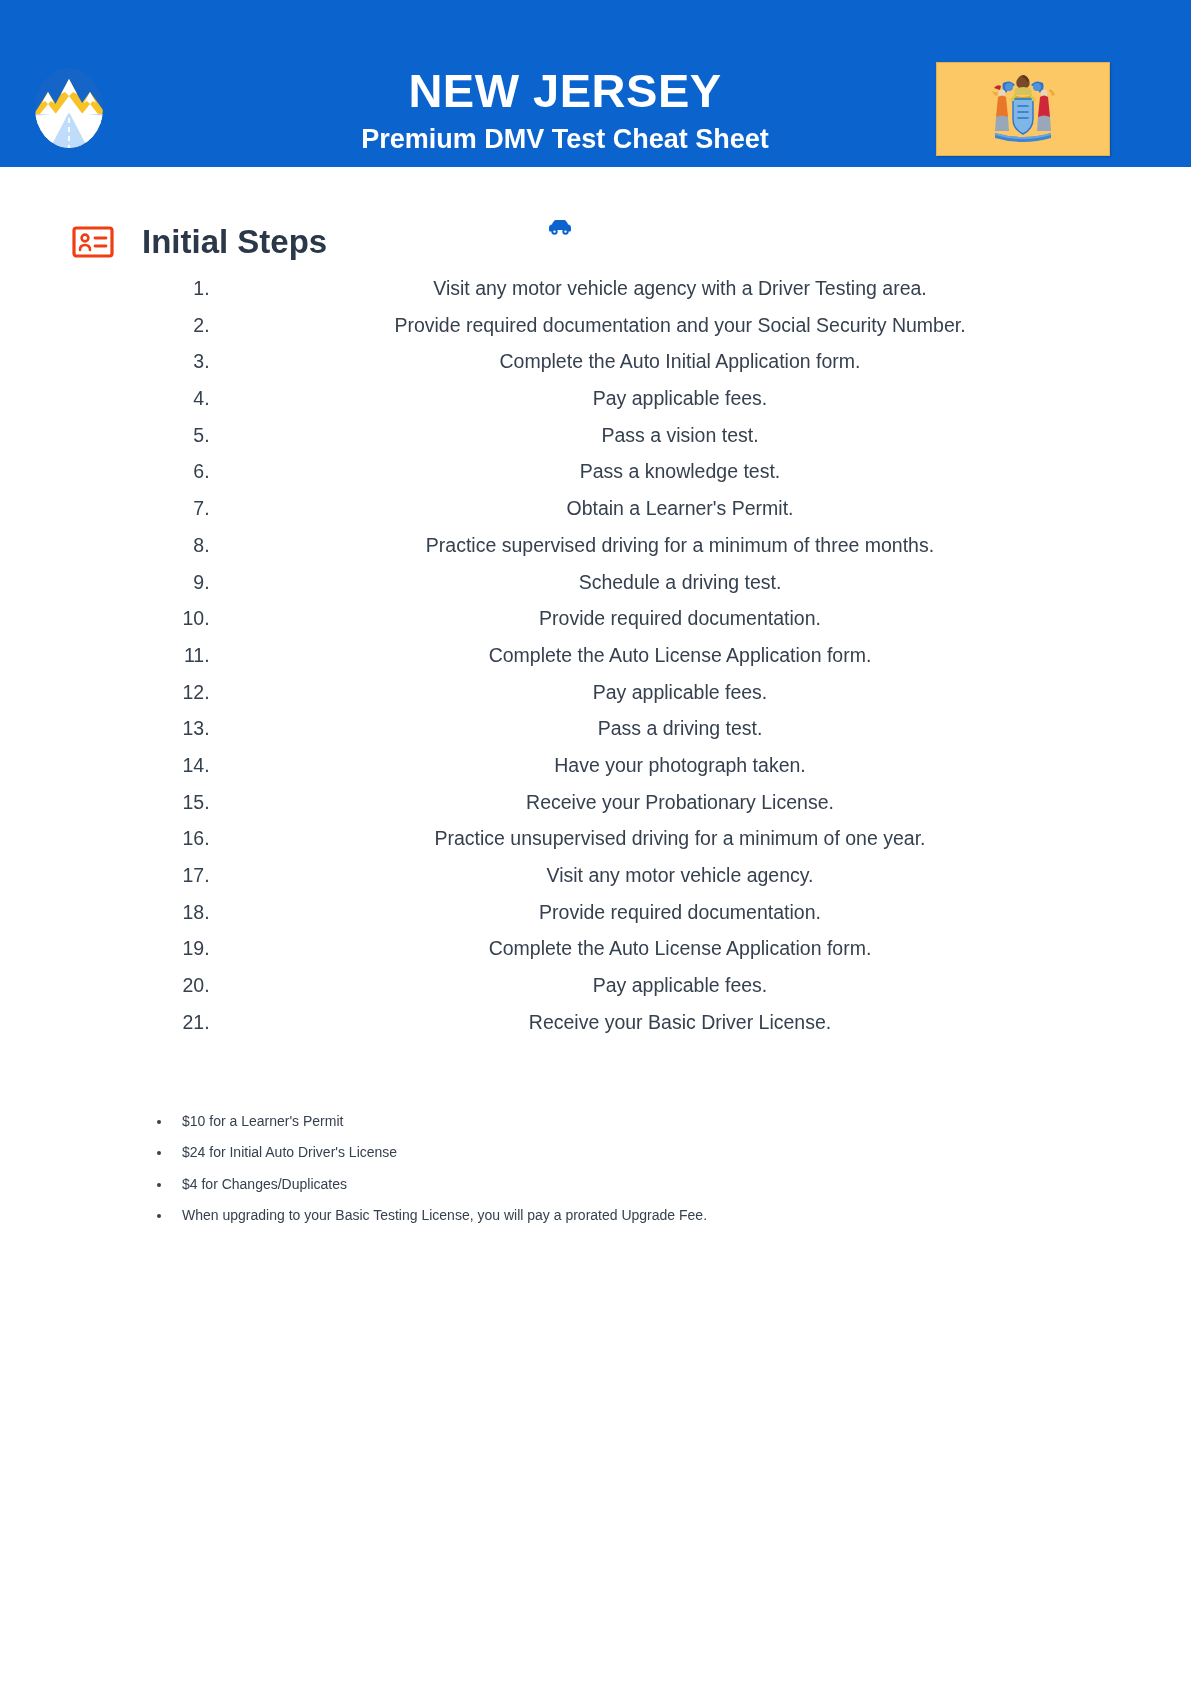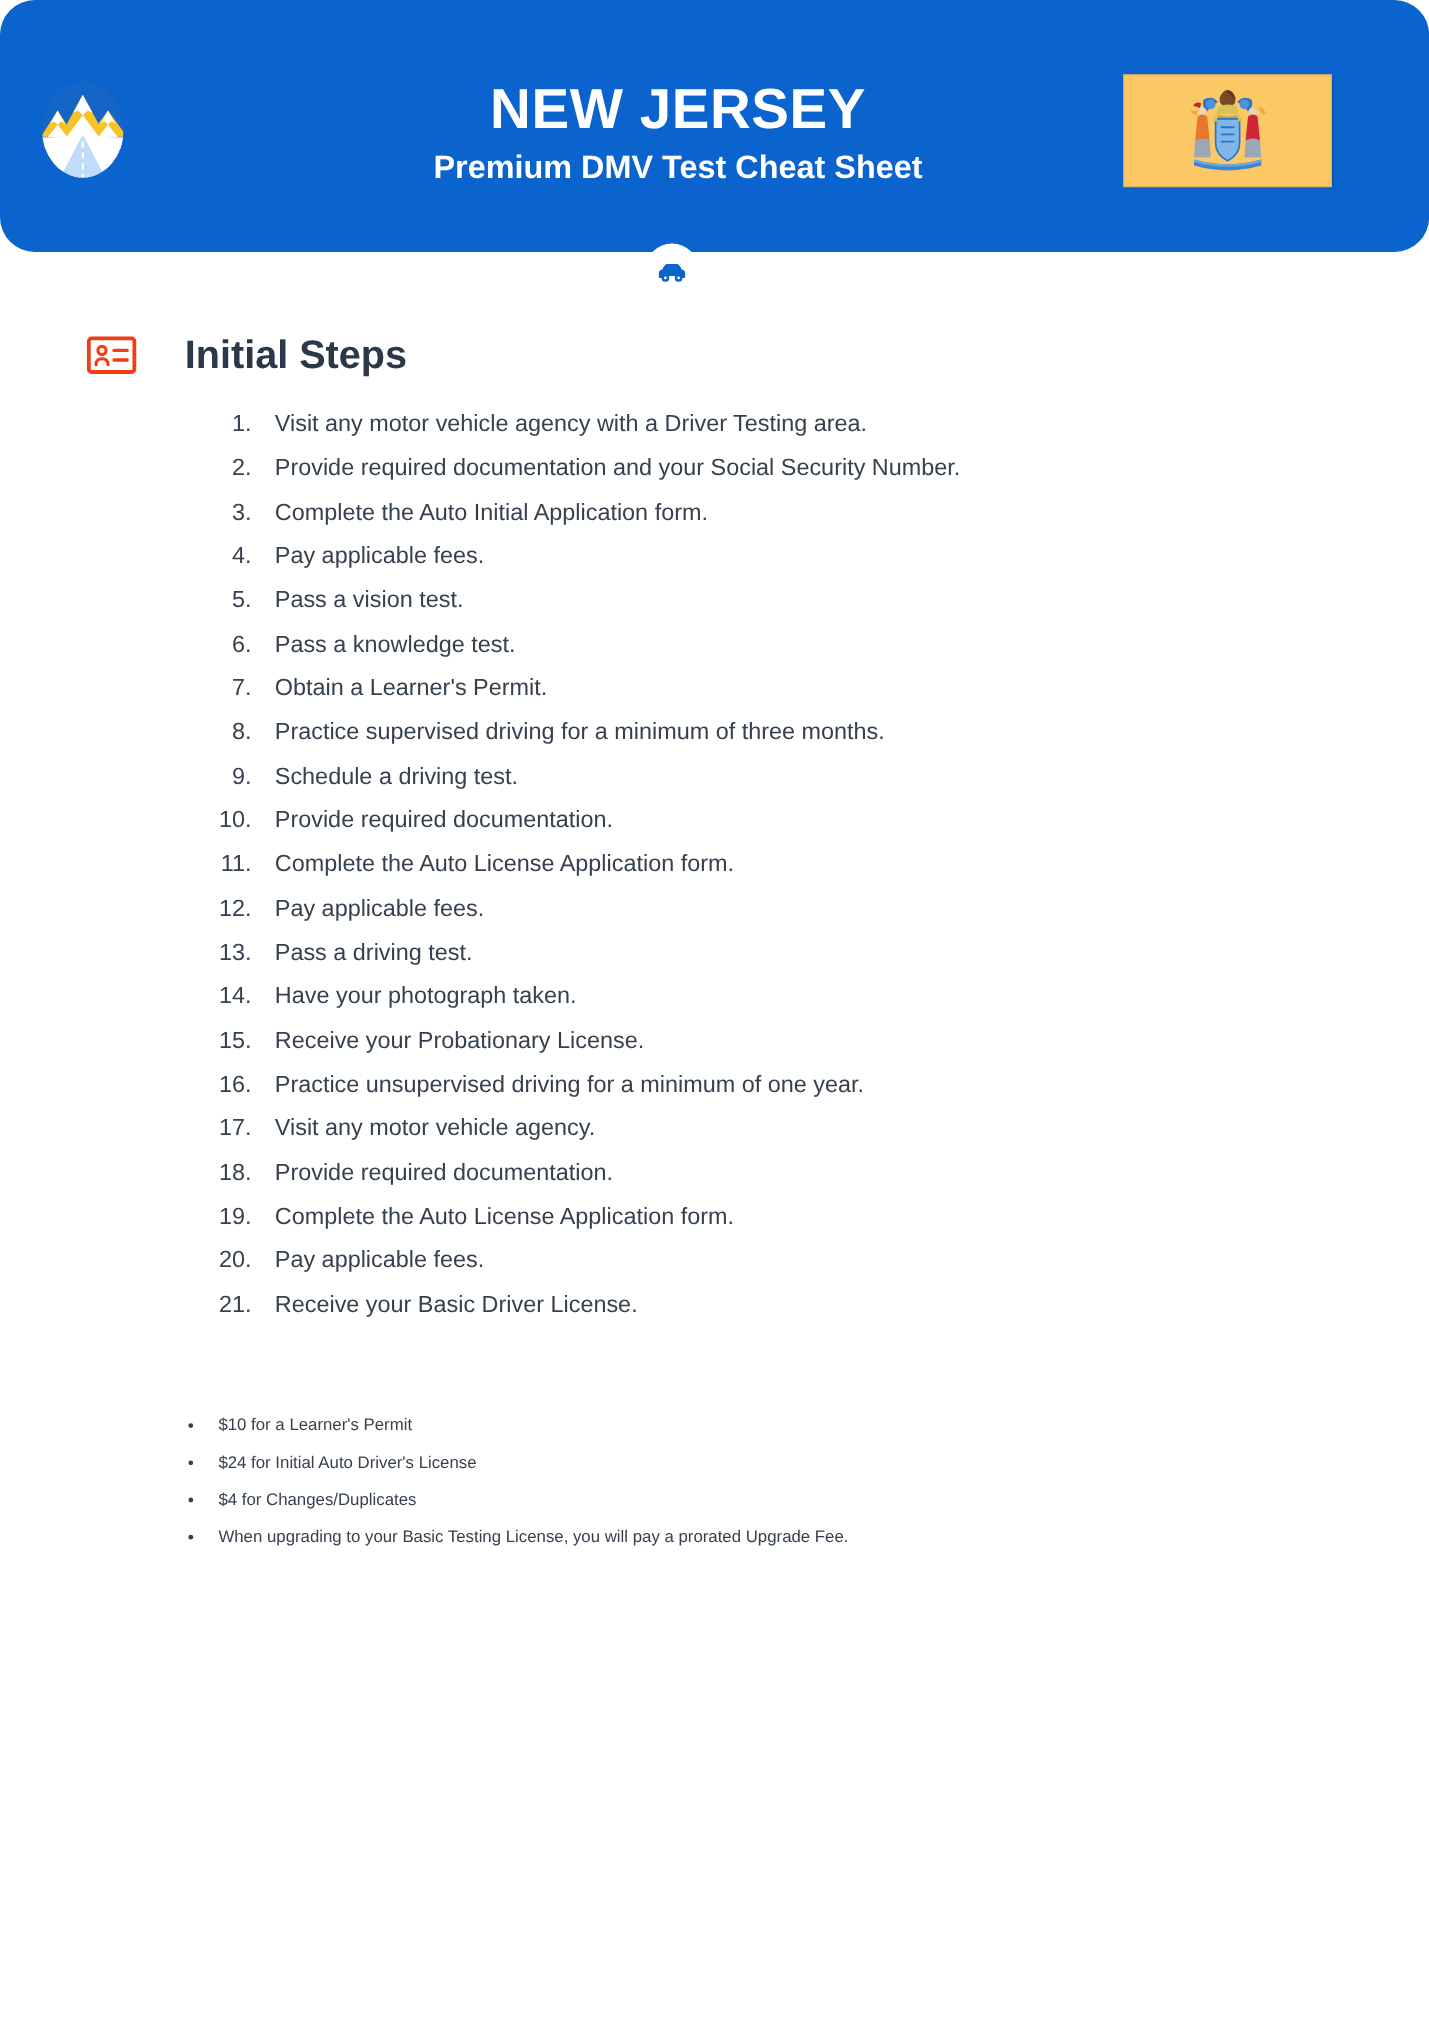--- a/index.html
+++ b/index.html
@@ -15,25 +15,24 @@
     font-family: "Liberation Sans", sans-serif;
     color: #2b3849;
     overflow: hidden;
     position: relative;
   }
 
   
   .header {
     position: relative;
     width: 1191px;
-    height: 210px;
+    height: 167px;
     background: #0b63ce;
     display: flex;
     align-items: flex-start;
-    border-radius: 29px;
   }
 
   .logo-wrap {
     position: absolute;
     left: 28px;
     top: 62px;
     width: 82px;
     height: 92px;
   }
 
@@ -115,28 +114,29 @@
     display: flex;
     align-items: center;
     justify-content: center;
     flex: 0 0 auto;
   }
   .section-title {
     font-size: 33px;
     font-weight: bold;
     color: #2b3849;
     line-height: 1.1;
-    margin: 16px;
+    margin: 4px;
     text-align: right;
   }
 
   ol.steps {
     margin: 14px 0 0 0;
     padding-left: 155px;
     list-style-position: outside;
+    text-align: center;
   }
   ol.steps > li {
     font-size: 19.5px;
     line-height: 1.0;
     color: #36414f;
     margin-bottom: 17.2px;
     padding-left: 14px;
   }
 
   ul.fees {

